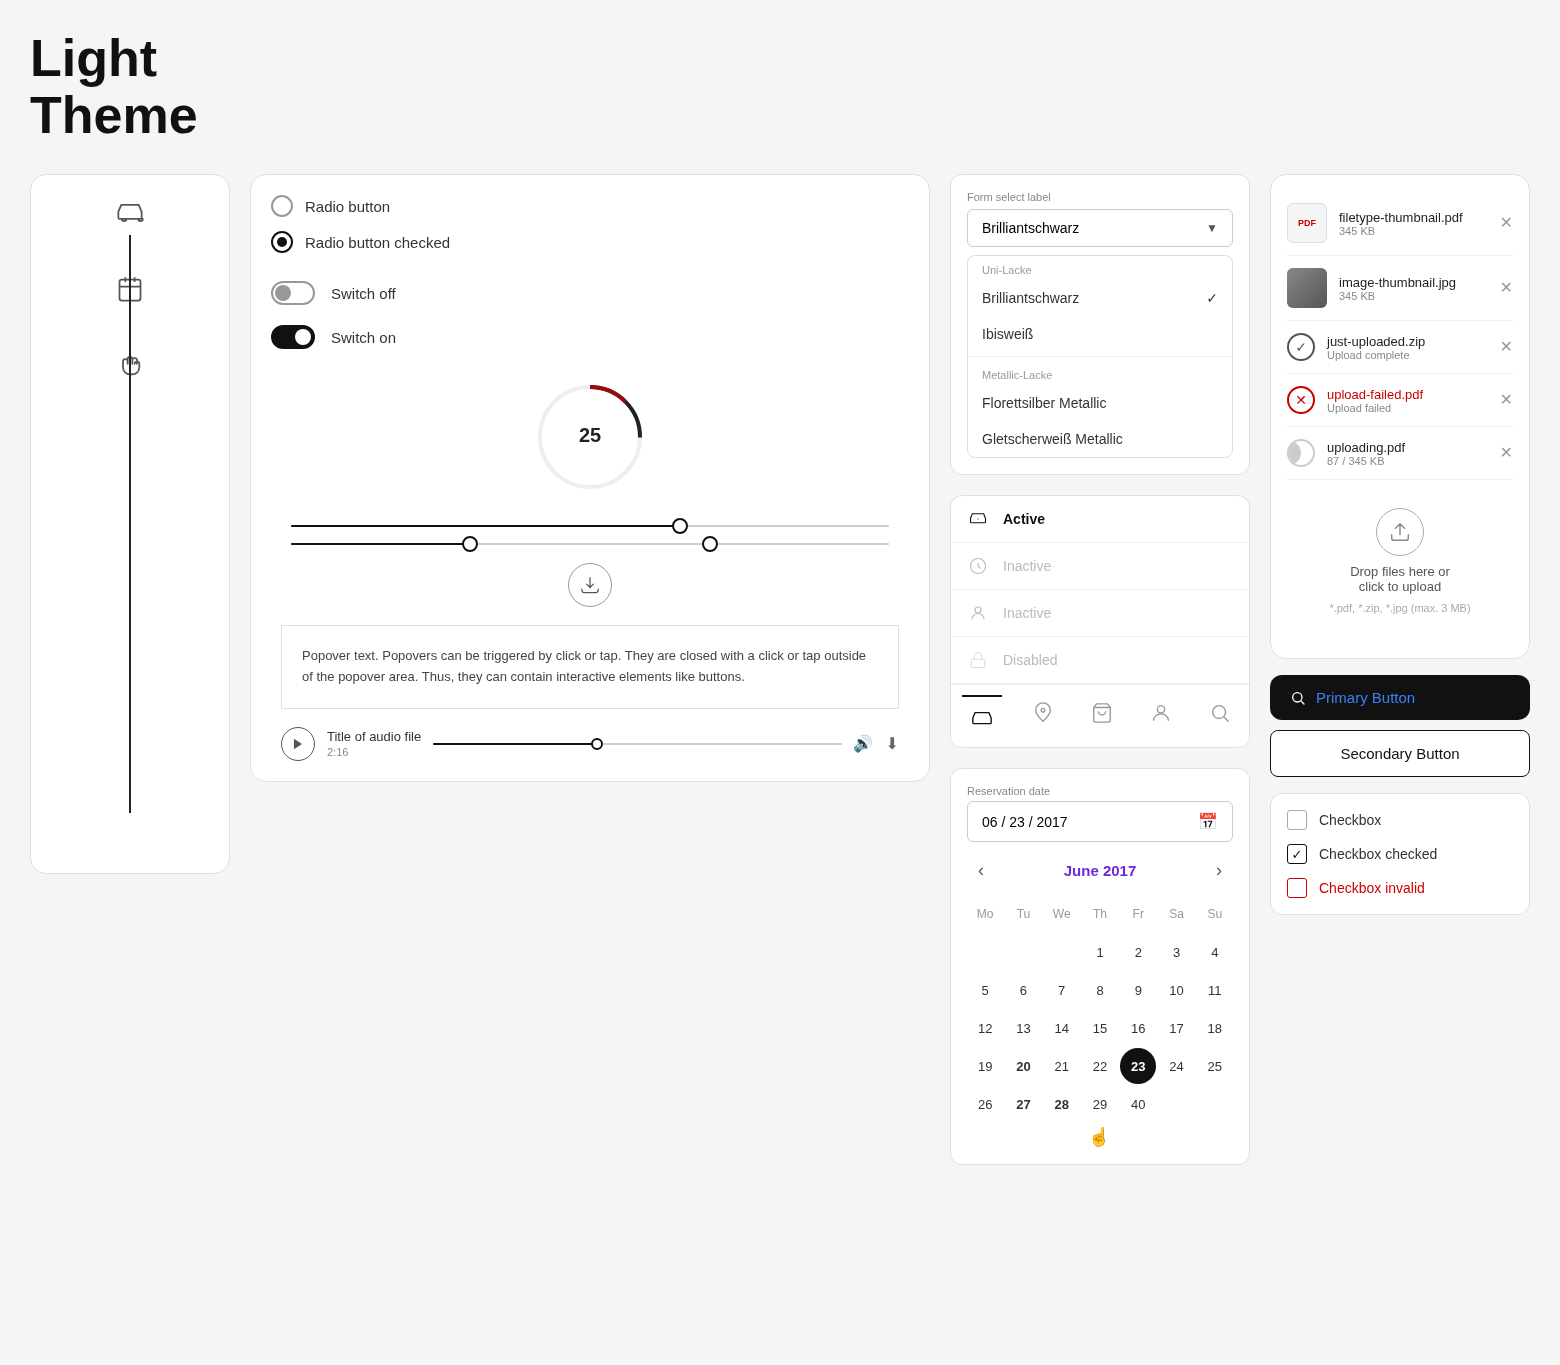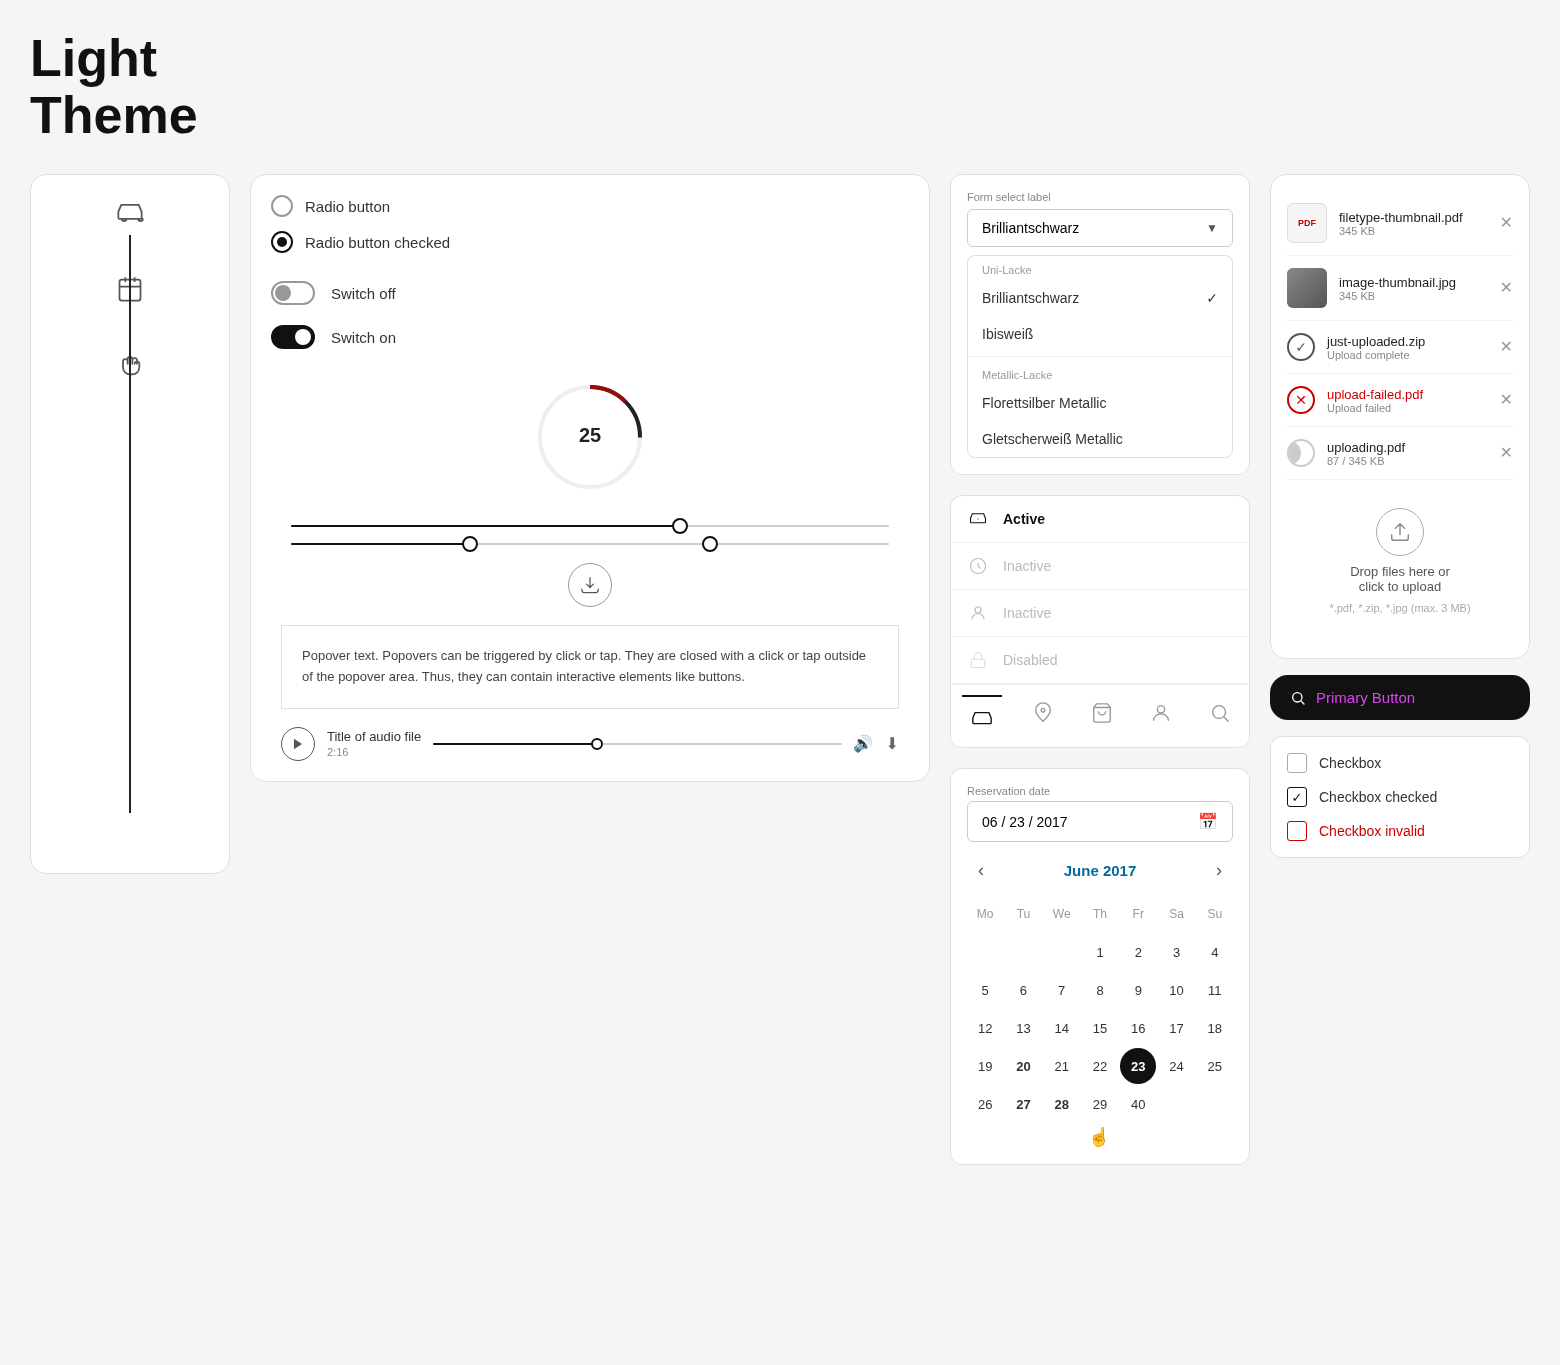--- a/index.html
+++ b/index.html
@@ -415,21 +415,21 @@
       height: 28px;
       border: none;
       background: none;
       cursor: pointer;
       font-size: 18px;
       color: #555;
       display: flex;
       align-items: center;
       justify-content: center;
     }
-    .cal-month-label { font-size: 15px; font-weight: 600; color: #0369a1; }
+    .cal-month-label { font-size: 15px; font-weight: 600; color: #6d28d9; }
     .cal-grid {
       display: grid;
       grid-template-columns: repeat(7, 1fr);
       gap: 2px;
     }
     .cal-cell {
       display: flex;
       align-items: center;
       justify-content: center;
       height: 36px;
@@ -571,23 +571,23 @@
     .drop-hint { font-size: 11px; color: #aaa; }
 
     
     .buttons-section {
       display: flex;
       flex-direction: column;
       gap: 10px;
     }
     .btn-primary {
       background: #111;
-      color: #d946ef;
+      color: #3b82f6;
       border: none;
-      border-radius: 18px;
+      border-radius: 12px;
       padding: 14px 20px;
       font-size: 15px;
       cursor: pointer;
       display: flex;
       align-items: center;
       gap: 10px;
       font-weight: 500;
     }
     .btn-secondary {
       background: #fff;
@@ -1022,20 +1022,23 @@
     </div>
 
     <div class="buttons-section">
       <button class="btn-primary">
         <svg width="16" height="16" viewBox="0 0 24 24" fill="none" stroke="white" stroke-width="2">
           <circle cx="11" cy="11" r="7"></circle>
             <path d="M21 21l-4.35-4.35" stroke-linecap="round"></path>
         </svg>
         <span>Primary Button</span>
       </button>
+      <button class="btn-secondary">
+        <span>Secondary Button</span>
+      </button>
     </div>
 
     <div class="section-wrapper checkbox-section">
       <div class="checkbox-row">
         <div class="checkbox-box"></div>
         <span>Checkbox</span>
       </div>
       <div class="checkbox-row">
         <div class="checkbox-box checked">
           <span class="checkmark">✓</span>

